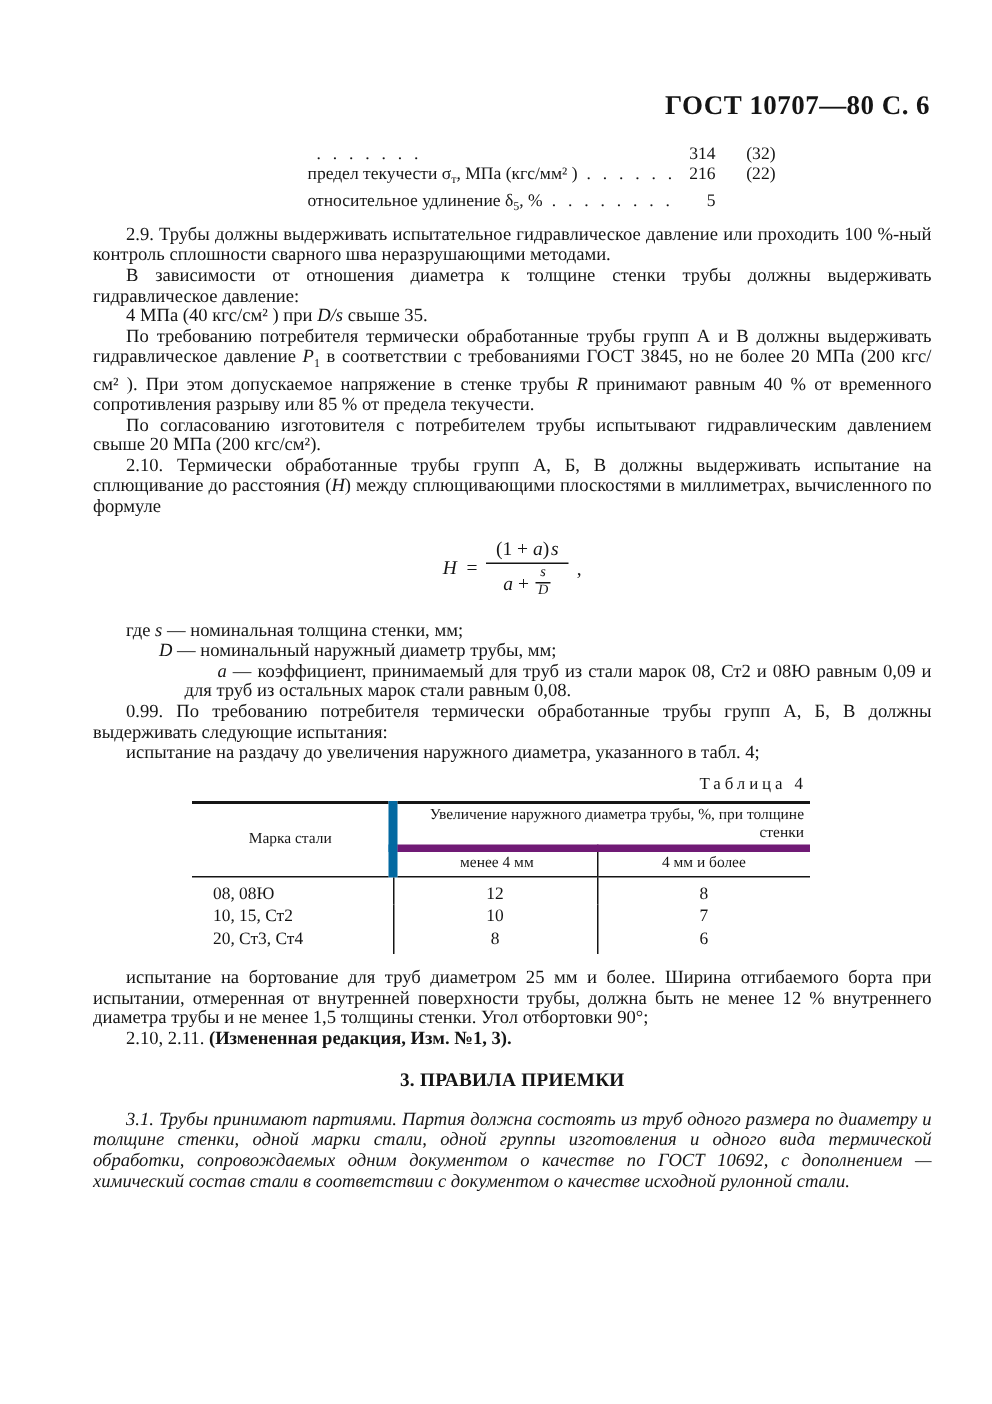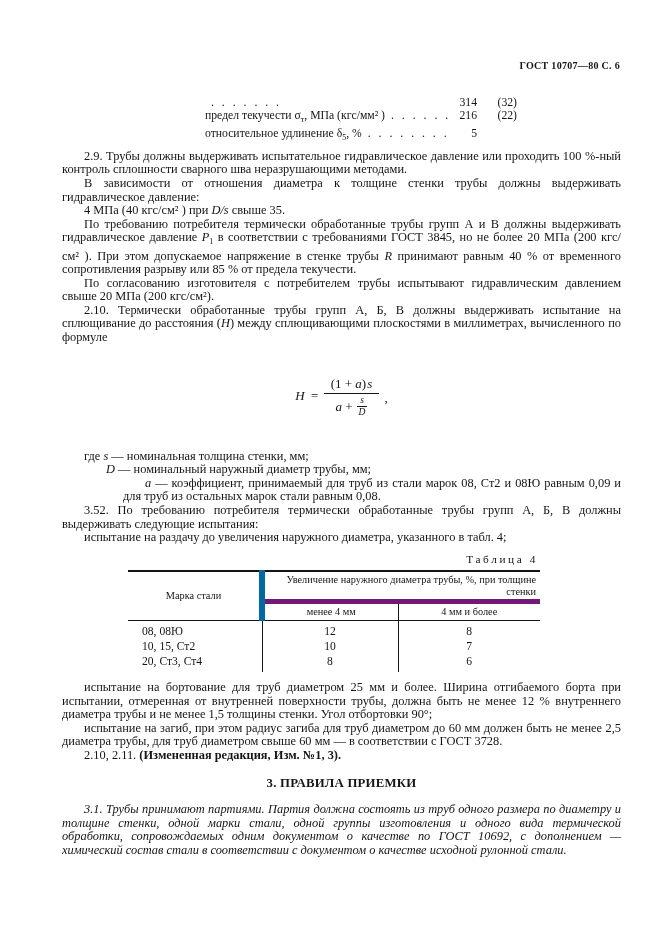--- a/index.html
+++ b/index.html
@@ -6,38 +6,38 @@
   .page{
     position:relative;
     width:661px;height:936px;
     background:#ffffff;
     color:#151515;
     font-family:"Liberation Serif", serif;
     overflow:hidden;
   }
   .doc-header{
     position:absolute;top:60px;right:41px;
-    font-weight:bold;font-size:10px;letter-spacing:.3px;
+    font-weight:bold;font-size:18px;letter-spacing:.3px;
   }
   .content{
     position:absolute;left:62px;top:92px;width:559px;
     font-size:12.4px;line-height:13.6px;text-align:justify;
   }
   .content p{margin:0;text-indent:22px;}
   
   .spec-list{margin:4px 0 5px 143px;width:312px;font-size:11.7px;line-height:13.4px;}
   .spec-row{display:flex;align-items:baseline;text-align:left;}
   .spec-label{white-space:nowrap;}
   .spec-dots{white-space:nowrap;overflow:hidden;word-spacing:5px;padding:0 2px 0 6px;flex:0 1 auto;}
   .spec-v1{margin-left:auto;width:28px;text-align:right;flex:0 0 auto;}
   .spec-v2{width:40px;text-align:right;flex:0 0 auto;}
   sub{font-size:8px;}
   
   .formula{margin:14px 0 14px;text-align:center;text-indent:0;font-size:13px;line-height:14px;}
-  .frac{display:inline-flex;flex-direction:column;vertical-align:middle;margin:18px 2px;}
+  .frac{display:inline-flex;flex-direction:column;vertical-align:middle;margin:0 2px;}
   .frac>.num{padding:0 7px 2px;border-bottom:1px solid #151515;}
   .frac>.den{padding:2px 7px 0;display:flex;align-items:center;justify-content:center;}
   .frac-inner{display:inline-flex;flex-direction:column;font-size:9.5px;line-height:9.5px;font-style:italic;margin-left:4px;}
   .frac-inner>.num{border-bottom:1px solid #151515;padding:0 2px 1px;}
   .frac-inner>.den{padding:1px 2px 0;}
   .f-comma{vertical-align:middle;}
   
   .where-w0{text-indent:0;}
   .where-w1{text-indent:0;padding-left:22px;}
   .where-w2{text-indent:-39px;padding-left:61px;}
@@ -110,21 +110,21 @@
           </span>
         </span>
       </span>
       <span class="f-comma">,</span>
     </div>
 
     <p class="where-w0">где <i>s</i> — номинальная толщина стенки, мм;</p>
     <p class="where-w1"><i>D</i> — номинальный наружный диаметр трубы, мм;</p>
     <p class="where-w2"><i>a</i> — коэффициент, принимаемый  для  труб из стали  марок 08,  Ст2 и 08Ю равным 0,09  и для труб из остальных марок стали  равным 0,08.</p>
 
-    <p>3.52. По требованию потребителя термически обработанные трубы групп А, Б, В должны выдерживать следующие испытания:</p>
+    <p>0.99. По требованию потребителя термически обработанные трубы групп А, Б, В должны выдерживать следующие испытания:</p>
     <p>испытание на раздачу до увеличения наружного диаметра, указанного в табл. 4;</p>
 
     <div class="table-wrap">
       <div class="table-caption">Таблица 4</div>
       <table class="gost">
         <colgroup>
             <col style="width:134px">
             <col style="width:136px">
             <col style="width:142px">
           </colgroup>
@@ -150,21 +150,20 @@
           <tr class="data last">
             <td class="steel">20, Ст3, Ст4</td>
             <td class="mid">8</td>
             <td>6</td>
           </tr>
         </tbody>
       </table>
     </div>
 
     <p>испытание на бортование для труб диаметром 25 мм и более. Ширина отгибаемого борта при испытании, отмеренная от внутренней поверхности трубы, должна быть не менее 12 % внутреннего диаметра трубы и не менее 1,5 толщины стенки. Угол отбортовки 90°;</p>
-    <p>испытание на загиб, при этом радиус загиба для труб диаметром до 60 мм должен быть не менее 2,5 диаметра трубы, для труб диаметром свыше 60 мм — в соответствии с ГОСТ 3728.</p>
     <p><span>2.10,  2.11. </span><span class="bold">(Измененная редакция, Изм. №1, 3).</span></p>
 
     <p class="sec-heading">3. ПРАВИЛА ПРИЕМКИ</p>
 
     <p class="p31">3.1. Трубы принимают партиями. Партия должна состоять из труб одного размера по диаметру и толщине стенки, одной марки стали, одной группы изготовления и одного вида термической обработки, сопровождаемых одним документом о качестве по ГОСТ 10692, с дополнением — химический состав стали в соответствии с документом о качестве исходной рулонной стали.</p>
 
   </div>
 </div>
 
 </body></html>

